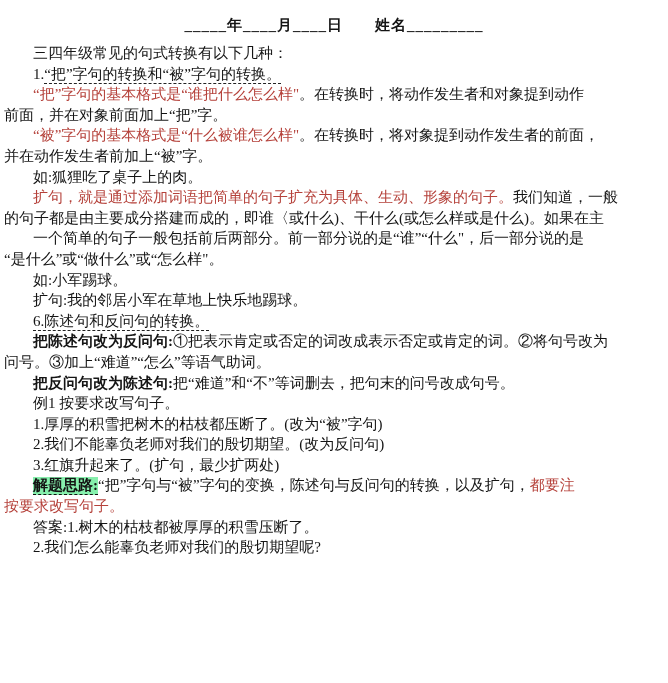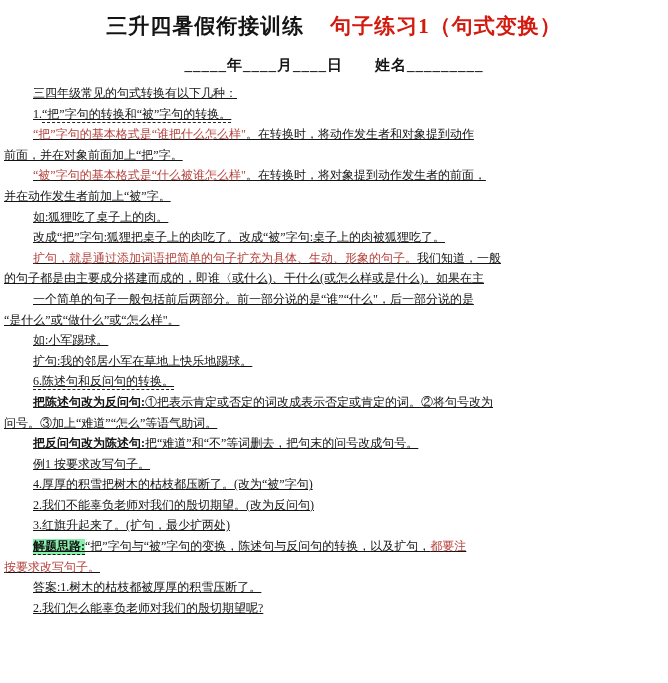--- a/index.html
+++ b/index.html
@@ -25,63 +25,58 @@
     text-align: center;
     margin-top: 16px;
     font-size: 15px;
     font-weight: bold;
     letter-spacing: 1px;
     white-space: nowrap;
   }
 
   .doc {
     padding: 8px 4px 0 4px;
-    font-size: 12px;
+    font-size: 15px;
     line-height: 20.6px;
-    text-decoration: underline;
   }
   .line { white-space: nowrap; overflow: hidden; }
   .line.indent { padding-left: 29px; }
 
   .seg { display: inline; }
   .seg.red { color: #b5413a; }
   .seg.bold { font-weight: bold; }
   .seg.dashed { border-bottom: 1px dashed #222; padding-bottom: 1px; }
   .seg.hl { background: #86efac; }
   .seg.bold.hl.dashed { border-bottom-color: #111; }
 </style>
 </head>
 <body>
 
 <div class="page">
-  <div class="title-row">
-    <span class="title-black">三升四暑假衔接训练</span><span class="title-red">句子练习1（句式变换）</span>
-  </div>
   <div class="date-row">_____年____月____日　　姓名_________</div>
   <div class="doc">
       <div class="line indent"><span class="seg">三四年级常见的句式转换有以下几种：</span></div>
       <div class="line indent"><span class="seg">1.</span><span class="seg dashed">“把”字句的转换和“被”字句的转换。</span></div>
       <div class="line indent"><span class="seg red">“把”字句的基本格式是“谁把什么怎么样"</span><span class="seg">。在转换时，将动作发生者和对象提到动作</span></div>
       <div class="line"><span class="seg">前面，并在对象前面加上“把”字。</span></div>
       <div class="line indent"><span class="seg red">“被”字句的基本格式是“什么被谁怎么样"</span><span class="seg">。在转换时，将对象提到动作发生者的前面，</span></div>
       <div class="line"><span class="seg">并在动作发生者前加上“被”字。</span></div>
       <div class="line indent"><span class="seg">如:狐狸吃了桌子上的肉。</span></div>
-      <div class="line indent"><span class="seg">改成“把”字句:狐狸把桌子上的肉吃了。改成“被”字句:桌子上的肉被狐狸吃了。</span></div>
       <div class="line indent"><span class="seg red">扩句，就是通过添加词语把简单的句子扩充为具体、生动、形象的句子。</span><span class="seg">我们知道，一般</span></div>
       <div class="line"><span class="seg">的句子都是由主要成分搭建而成的，即谁〈或什么)、干什么(或怎么样或是什么)。如果在主</span></div>
       <div class="line indent"><span class="seg">一个简单的句子一般包括前后两部分。前一部分说的是“谁”“什么"，后一部分说的是</span></div>
       <div class="line"><span class="seg">“是什么”或“做什么”或“怎么样"。</span></div>
       <div class="line indent"><span class="seg">如:小军踢球。</span></div>
       <div class="line indent"><span class="seg">扩句:我的邻居小军在草地上快乐地踢球。</span></div>
       <div class="line indent"><span class="seg dashed">6.陈述句和反问句的转换。</span></div>
       <div class="line indent"><span class="seg bold">把陈述句改为反问句:</span><span class="seg">①把表示肯定或否定的词改成表示否定或肯定的词。②将句号改为</span></div>
       <div class="line"><span class="seg">问号。③加上“难道”“怎么”等语气助词。</span></div>
       <div class="line indent"><span class="seg bold">把反问句改为陈述句:</span><span class="seg">把“难道”和“不”等词删去，把句末的问号改成句号。</span></div>
       <div class="line indent"><span class="seg">例1 按要求改写句子。</span></div>
-      <div class="line indent"><span class="seg">4.厚厚的积雪把树木的枯枝都压断了。(改为“被”字句)</span></div>
+      <div class="line indent"><span class="seg">1.厚厚的积雪把树木的枯枝都压断了。(改为“被”字句)</span></div>
       <div class="line indent"><span class="seg">2.我们不能辜负老师对我们的殷切期望。(改为反问句)</span></div>
       <div class="line indent"><span class="seg">3.红旗升起来了。(扩句，最少扩两处)</span></div>
       <div class="line indent"><span class="seg bold hl dashed">解题思路:</span><span class="seg">“把”字句与“被”字句的变换，陈述句与反问句的转换，以及扩句，</span><span class="seg red">都要注</span></div>
       <div class="line"><span class="seg red">按要求改写句子。</span></div>
       <div class="line indent"><span class="seg">答案:1.树木的枯枝都被厚厚的积雪压断了。</span></div>
       <div class="line indent"><span class="seg">2.我们怎么能辜负老师对我们的殷切期望呢?</span></div>
     </div>
 </div>
 
 </body></html>

